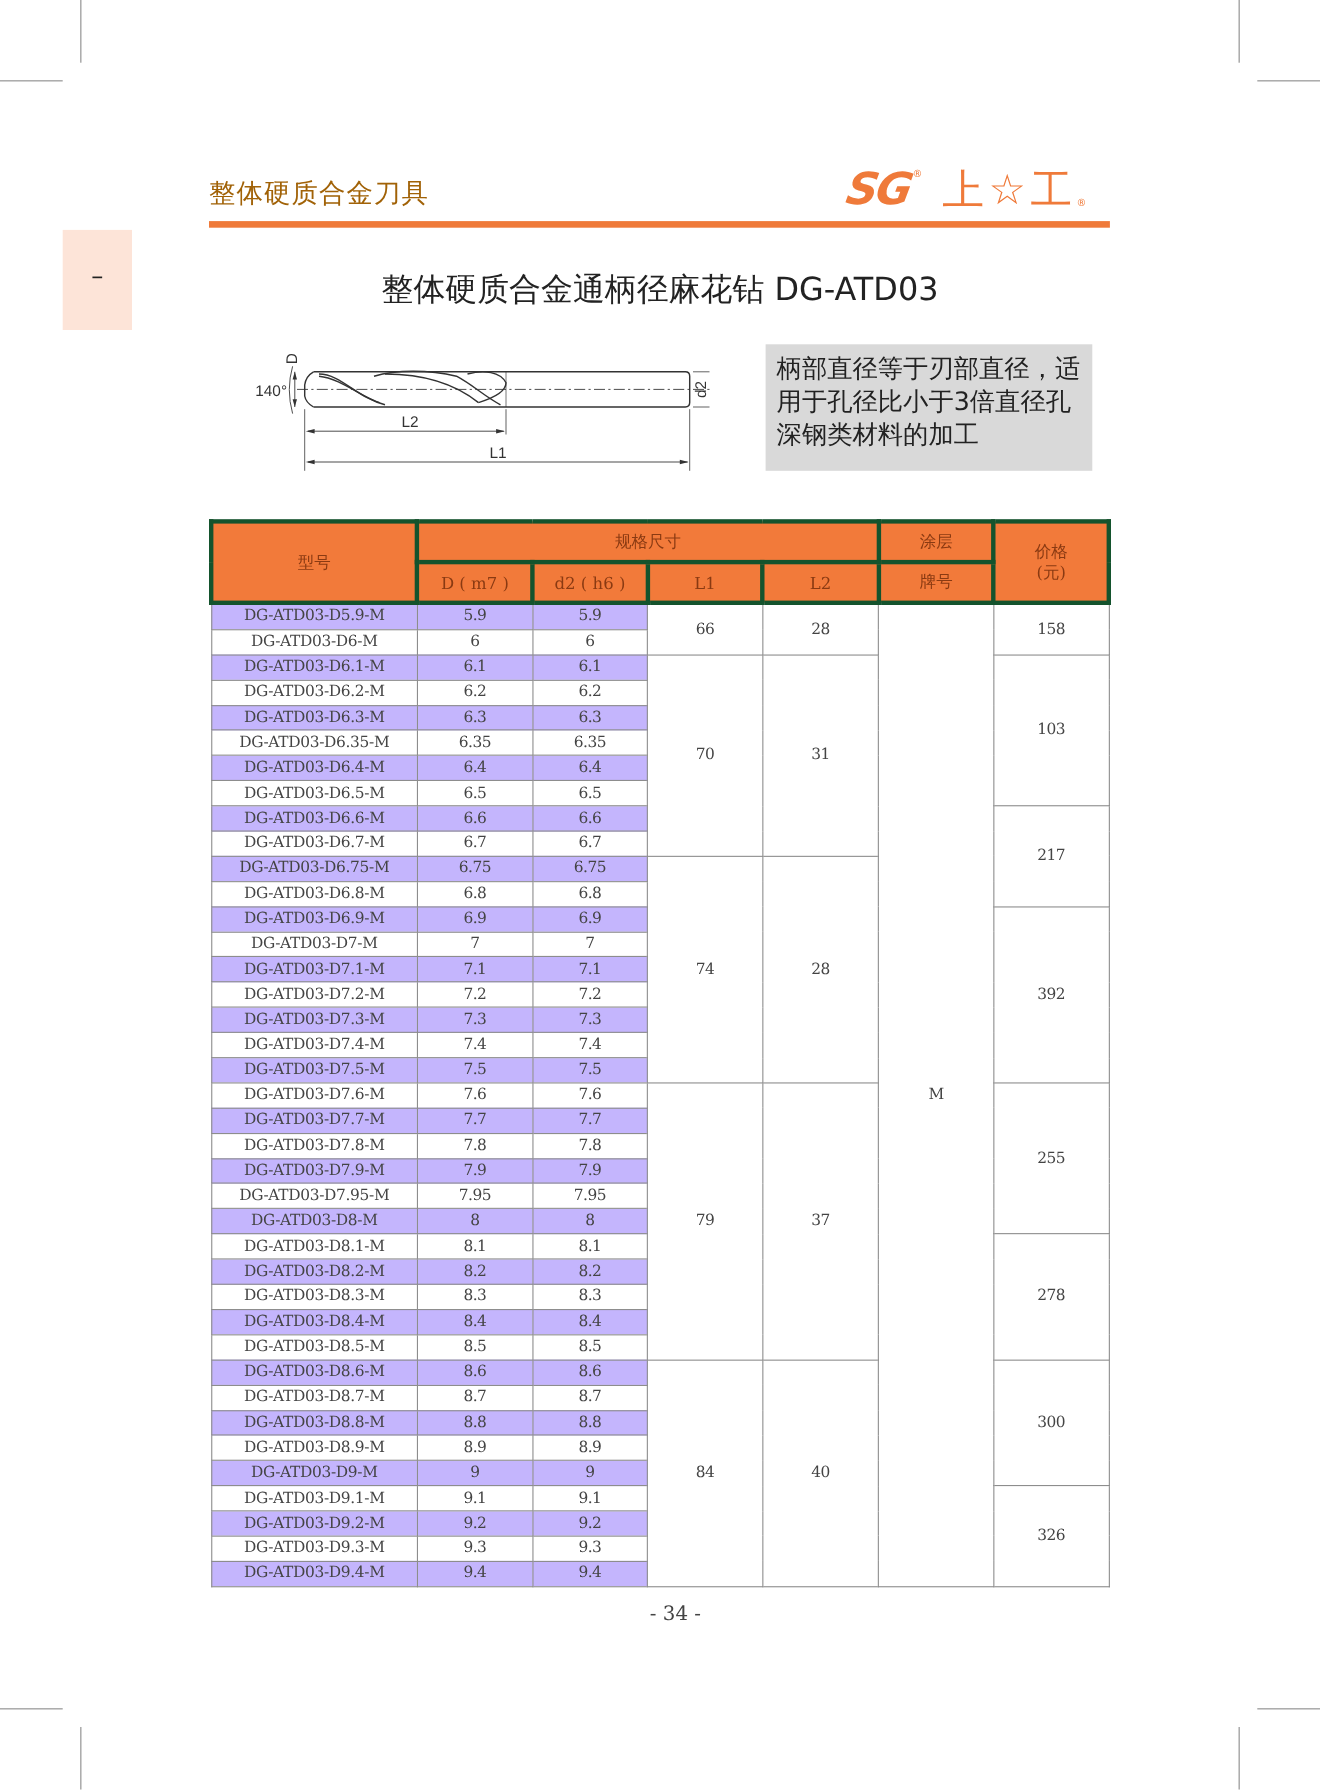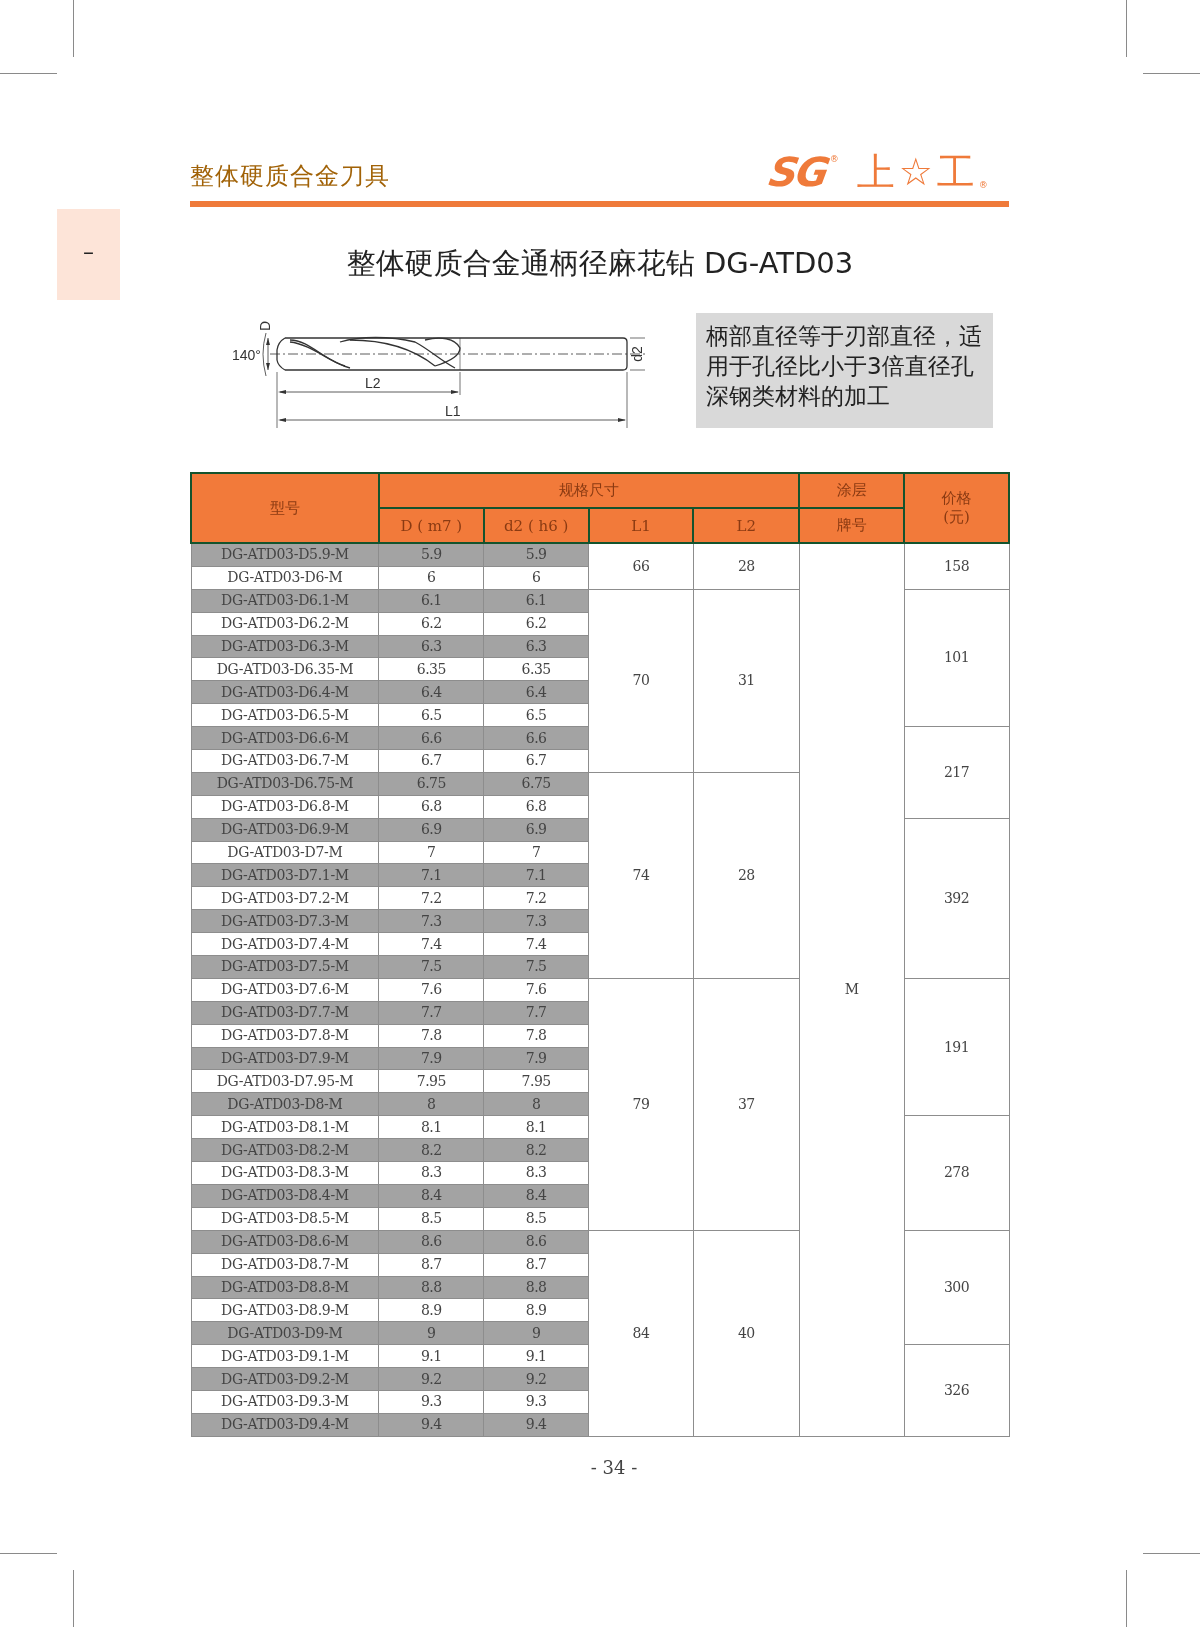--- a/index.html
+++ b/index.html
@@ -12,24 +12,24 @@
   .brand .cn { font-size:38px; color:#ef7a3a; margin-left:18px; letter-spacing:4px; }
   .brand .reg2 { font-size:9px; color:#ef7a3a; align-self:flex-end; margin-bottom:4px; }
   .orange-rule { position:absolute; left:190px; top:201px; width:819px; height:6px; background:#ef7a3a; }
   .side-tab { position:absolute; left:57px; top:209px; width:63px; height:91px; background:#fde4d8; }
   .side-tab span { position:absolute; left:0; right:0; top:30px; text-align:center; font-size:22px; color:#222; }
   .product-title { position:absolute; left:0; right:0; top:244px; text-align:center; font-size:29px; color:#222; padding-left:0; }
   .diagram { position:absolute; left:230px; top:300px; width:420px; height:140px; }
   .note-box { position:absolute; left:696px; top:313px; width:297px; height:115px; background:#d9d9d9; }
   .note-box div { position:absolute; left:10px; top:8px; right:6px; font-size:23px; line-height:30px; color:#222; }
   table.spec { position:absolute; left:190px; top:472px; width:820px; border-collapse:collapse; table-layout:fixed; font-family:"DejaVu Serif", serif; }
-  table.spec th { background:#f27a3a; color:#8a3a12; font-weight:normal; font-size:15px; border:2px solid #14532d; height:33px; padding:0; }
+  table.spec th { background:#f27a3a; color:#8a3a12; font-weight:normal; font-size:15px; border:4px solid #14532d; height:33px; padding:0; }
   table.spec td { border:1px solid #8d8d8d; font-size:14px; color:#444; text-align:center; padding:0; height:21.9px; line-height:21px; letter-spacing:-0.5px; }
   table.spec td.model { letter-spacing:-0.3px; }
-  table.spec tr.gray td.z { background:#a3a3a3; }
+  table.spec tr.gray td.z { background:#c4b5fd; }
   table.spec td.merge { background:#ffffff; vertical-align:middle;margin-left:28px; }
   .page-num { position:absolute; left:0; right:0; top:1457px; text-align:center; font-size:18px; color:#444; font-family:"DejaVu Serif", serif;padding-left:28px; }
 </style>
 </head>
 <body>
 
 <div class="crop" style="left:73px;top:0;width:1px;height:57px;"></div>
 <div class="crop" style="left:0;top:73px;width:57px;height:1px;"></div>
 <div class="crop" style="left:1126px;top:0;width:1px;height:57px;"></div>
 <div class="crop" style="left:1143px;top:73px;width:57px;height:1px;"></div>
@@ -133,21 +133,21 @@
         <td class="z model">DG-ATD03-D6-M</td>
         <td class="z">6</td>
         <td class="z">6</td>
       </tr>
       <tr class="gray">
         <td class="z model">DG-ATD03-D6.1-M</td>
         <td class="z">6.1</td>
         <td class="z">6.1</td>
         <td class="merge" rowspan="8">70</td>
         <td class="merge" rowspan="8">31</td>
-        <td class="merge" rowspan="6">101</td>
+        <td class="merge" rowspan="6">103</td>
       </tr>
       <tr class="">
         <td class="z model">DG-ATD03-D6.2-M</td>
         <td class="z">6.2</td>
         <td class="z">6.2</td>
       </tr>
       <tr class="gray">
         <td class="z model">DG-ATD03-D6.3-M</td>
         <td class="z">6.3</td>
         <td class="z">6.3</td>
@@ -225,21 +225,21 @@
         <td class="z model">DG-ATD03-D7.5-M</td>
         <td class="z">7.5</td>
         <td class="z">7.5</td>
       </tr>
       <tr class="">
         <td class="z model">DG-ATD03-D7.6-M</td>
         <td class="z">7.6</td>
         <td class="z">7.6</td>
         <td class="merge" rowspan="11">79</td>
         <td class="merge" rowspan="11">37</td>
-        <td class="merge" rowspan="6">191</td>
+        <td class="merge" rowspan="6">255</td>
       </tr>
       <tr class="gray">
         <td class="z model">DG-ATD03-D7.7-M</td>
         <td class="z">7.7</td>
         <td class="z">7.7</td>
       </tr>
       <tr class="">
         <td class="z model">DG-ATD03-D7.8-M</td>
         <td class="z">7.8</td>
         <td class="z">7.8</td>

